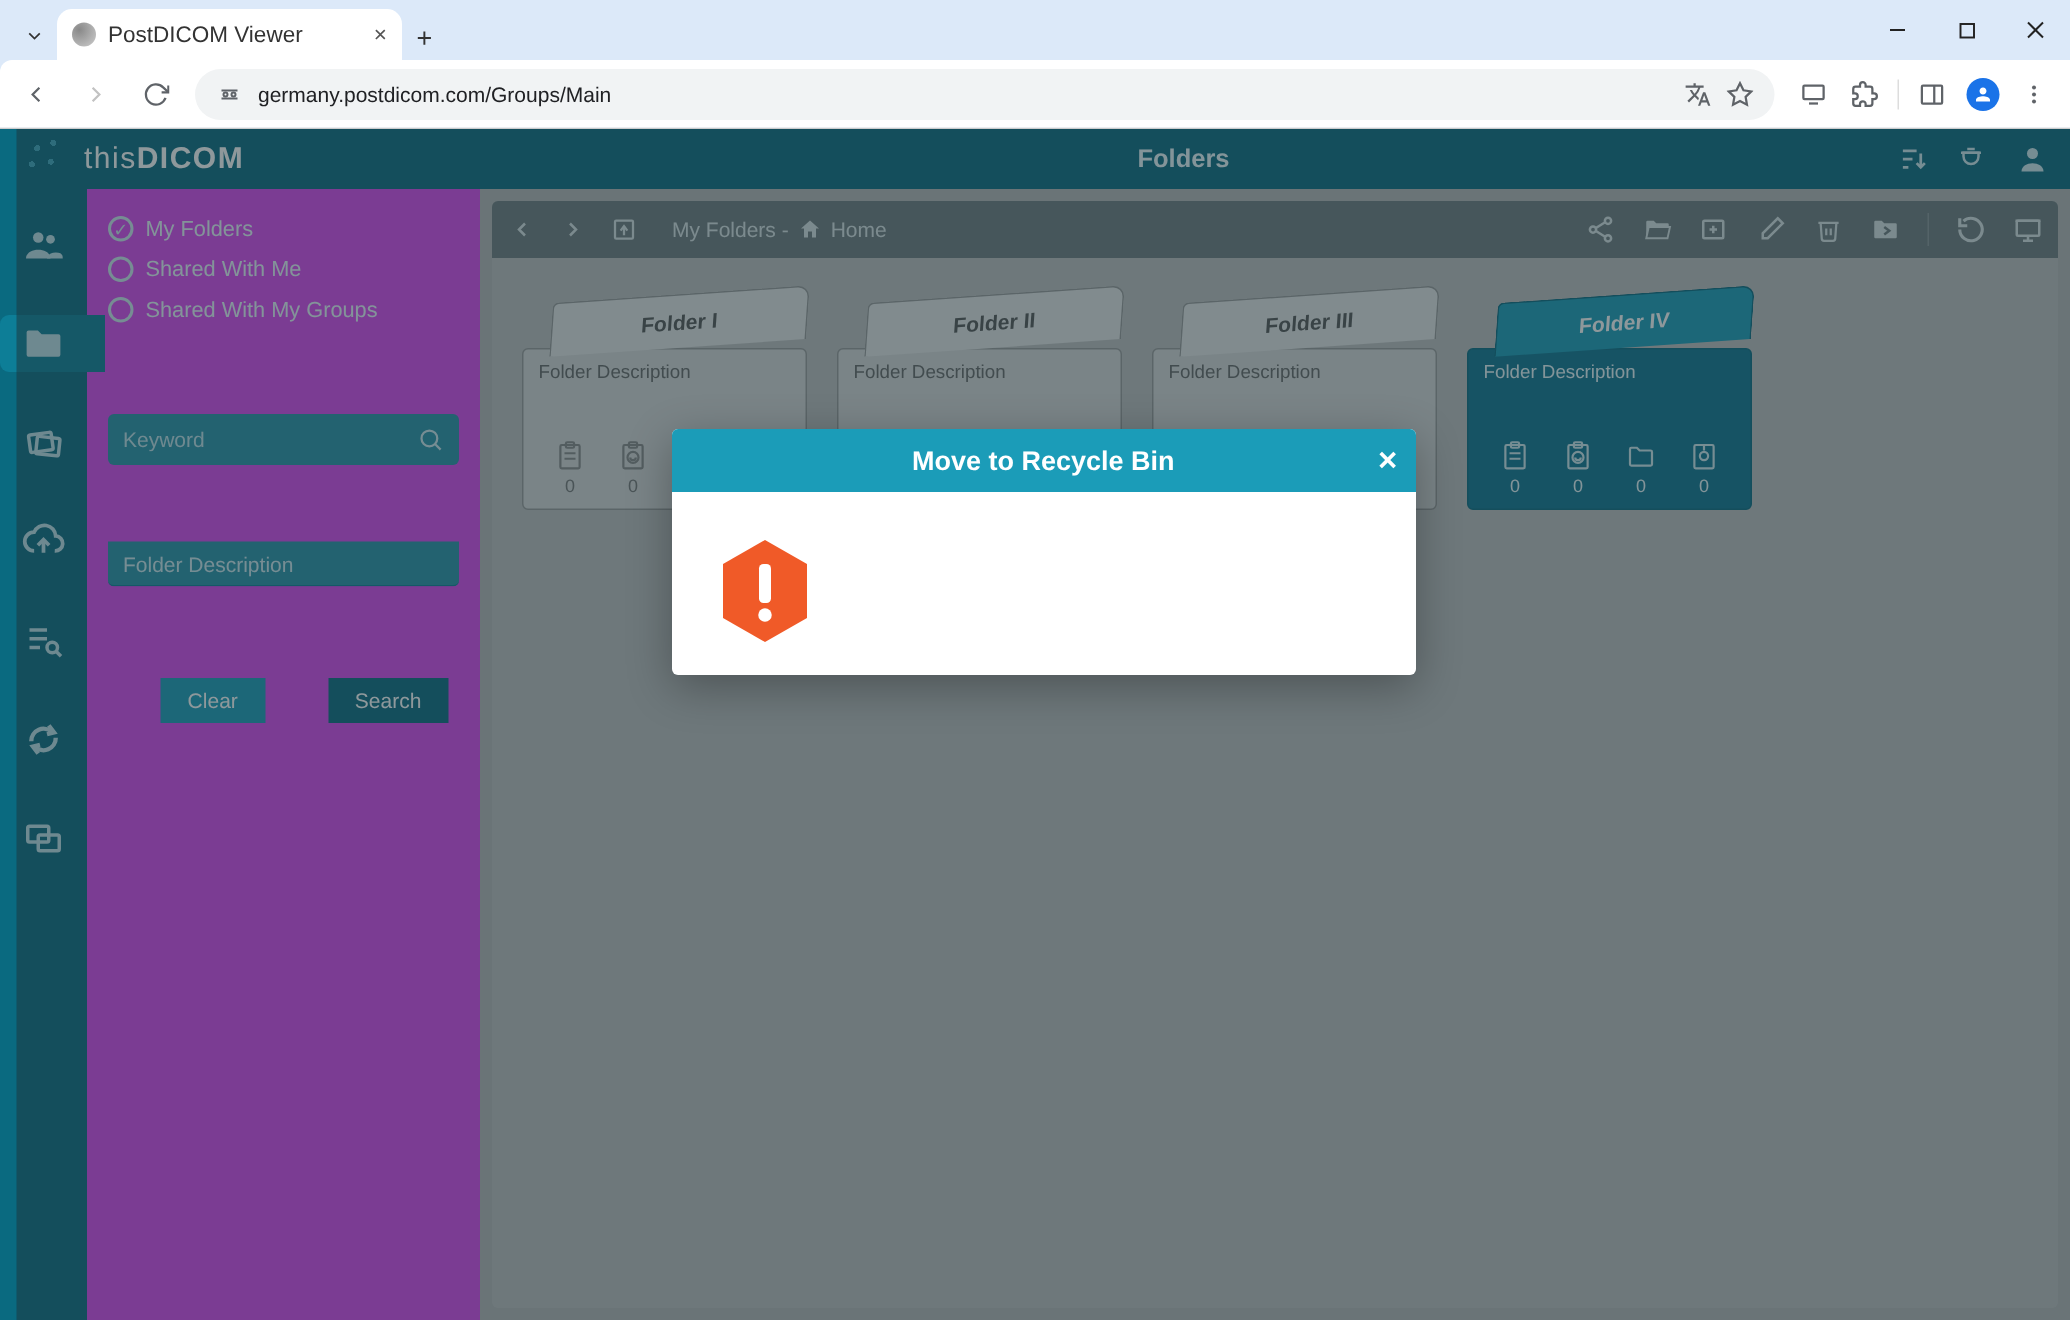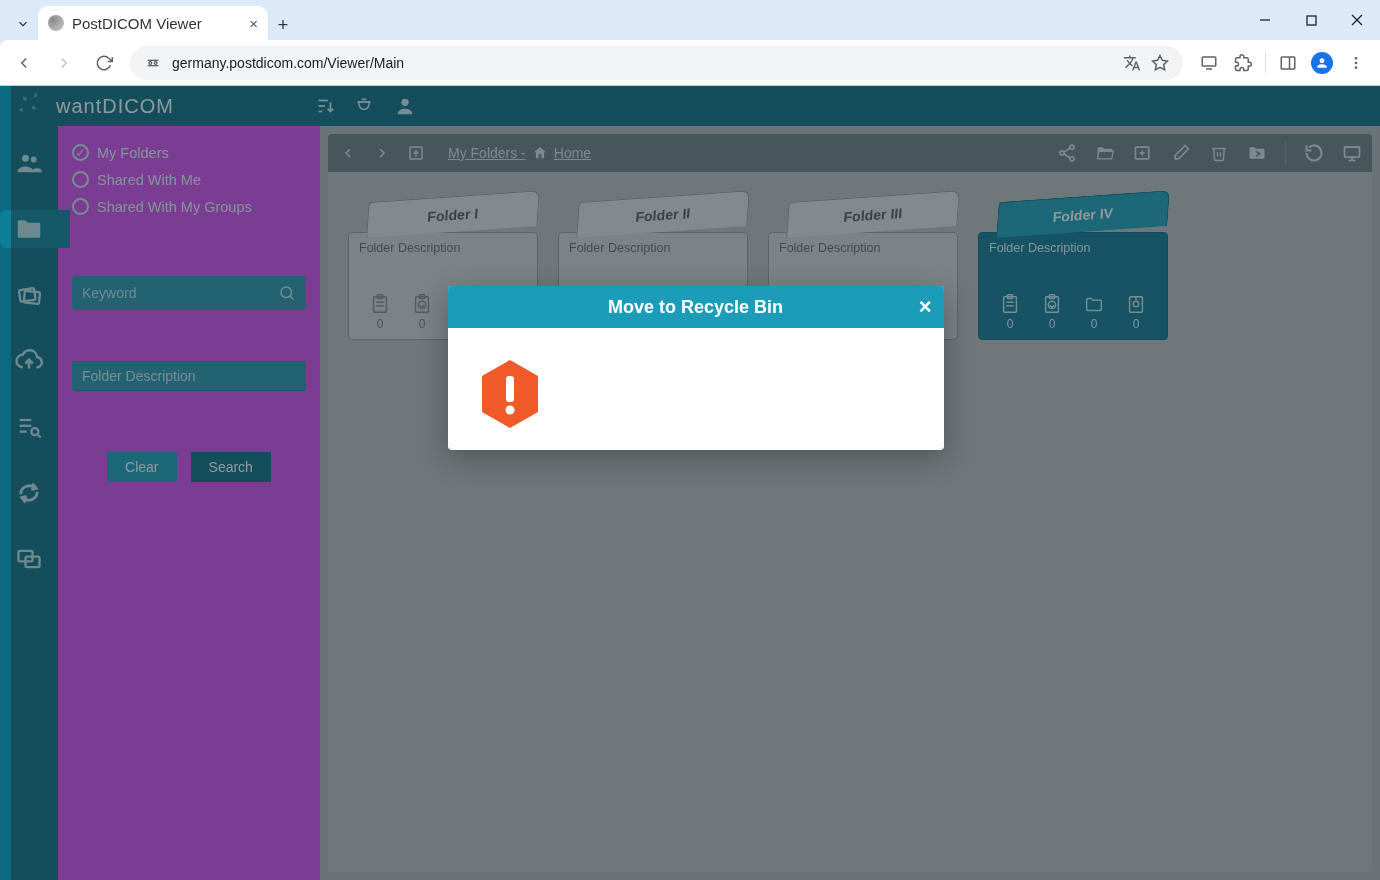--- a/index.html
+++ b/index.html
@@ -29,21 +29,21 @@
 .profile-dot { width:22px; height:22px; border-radius:50%; background:#1a73e8; display:flex; align-items:center; justify-content:center; }
 .profile-dot svg { width:14px; height:14px; fill:#fff; }
 
 
 .app { position: absolute; top:86px; left:0; right:0; bottom:0; display:flex; flex-direction:column; }
 .app-header { background:#0a6a80; height:40px; display:flex; align-items:center; color:#fff; padding: 0 14px; }
 .brand { display:flex; align-items:center; gap:6px; width: 300px; }
 .brand-logo { width:36px; height:36px; position:relative; }
 .brand-logo::before { content:''; position:absolute; inset:0; border-radius:50%; background: radial-gradient(circle at 30% 30%, #3fa6be 2px, transparent 2px), radial-gradient(circle at 60% 20%, #3fa6be 2px, transparent 2px), radial-gradient(circle at 20% 60%, #3fa6be 2px, transparent 2px), radial-gradient(circle at 55% 55%, #3fa6be 2px, transparent 2px); }
 .brand-text { font-size:20px; letter-spacing:1px; }
-.brand-text .bold { font-weight:400; }
+.brand-text .bold { font-weight:700; }
 .header-title { flex:1; text-align:center; font-size:17px; font-weight:600; color:#e8f6fa; }
 .header-icons { display:flex; gap:18px; align-items:center; }
 .header-icons .hicon { width:22px; height:22px; color:#cfe8ef; }
 
 .app-body { flex:1; display:flex; background:#b6b6b6; position:relative; }
 
 
 .left-rail { width:58px; background:#0a6a80; display:flex; flex-direction:column; align-items:center; padding-top:18px; gap:28px; position:relative; }
 .rail-item { width:38px; height:38px; display:flex; align-items:center; justify-content:center; color:#bfe0e8; position:relative; }
 .rail-item.active { background:#0d7e97; border-radius:6px 0 0 6px; width:58px; justify-content:center; }
@@ -56,26 +56,26 @@
 .radio-circle { width:17px; height:17px; border:2px solid #cfe8ef; border-radius:50%; display:flex; align-items:center; justify-content:center; }
 .radio-circle.checked::after { content:'✓'; font-size:12px; color:#cfe8ef; }
 .search-box { background:#2892a8; border-radius:4px; height:34px; display:flex; align-items:center; padding:0 10px; color:#cfe8ef; margin-top:30px; }
 .search-box input { background:transparent; border:none; outline:none; flex:1; color:#cfe8ef; font-size:14px; }
 .search-box input::placeholder { color:#bfe0e8; }
 .form-field { background:#2892a8; border-radius:4px; height:30px; display:flex; align-items:center; padding:0 10px; font-size:14px; color:#cfe8ef; }
 .form-stack { display:flex; flex-direction:column; margin-top:30px; }
 .form-stack .form-field:first-child { border-radius:4px 4px 0 0; border-bottom:1px solid #0d7e97; }
 .form-stack .form-field:last-child { border-radius:0 0 4px 4px; }
 .btn-row { display:flex; gap:14px; justify-content:center; margin-top:40px; }
-.btn { background:#1b9cb8; color:#fff; border:none; padding:7px 18px; border-radius:0; font-size:14px; cursor:pointer; }
+.btn { background:#1b9cb8; color:#fff; border:none; padding:7px 18px; border-radius:0; font-size:14px; cursor:pointer;margin-left:28px; }
 .btn.primary { background:#0a6a80; }
 
 
 .main { flex:1; display:flex; flex-direction:column; padding:8px; }
-.toolbar { background:#6f7b7e; height:38px; border-radius:4px 4px 0 0; display:flex; align-items:center; padding:0 10px; color:#d9e2e4; gap:28px;text-decoration:underline; }
+.toolbar { background:#6f7b7e; height:38px; border-radius:4px 4px 0 0; display:flex; align-items:center; padding:0 10px; color:#d9e2e4; gap:28px; }
 .toolbar .tb-left { display:flex; align-items:center; gap:14px; }
 .toolbar .tb-right { margin-left:auto; display:flex; align-items:center; gap:18px; }
 .tb-icon { width:20px; height:20px; display:flex; align-items:center; justify-content:center; }
 .breadcrumb { display:flex; align-items:center; gap:6px; font-size:14px; margin-left:8px; }
 .tb-sep { width:1px; height:22px; background:#8a9598; }
 
 .folders-area { flex:1; background:#bfbfbf; border-radius:0 0 4px 4px; padding:20px; display:flex; gap:20px; align-items:flex-start; }
 .folder-card { width:190px; }
 .folder-tab { height:40px; position:relative; }
 .folder-tab-inner { position:absolute; left:20px; right:0; top:4px; height:36px; background:#e4e4e4; border:1px solid #999; border-bottom:none; transform: skew(-8deg) rotate(-4deg); border-radius:4px 8px 0 0; display:flex; align-items:center; justify-content:center; font-size:14px; font-weight:600; color:#555; }
@@ -160,21 +160,21 @@
       </div>
     <div class="url-field">
       <span class="site-chip">
           <svg width="16" height="16" viewBox="0 0 24 24" fill="none" stroke="#5f6368" stroke-width="2">
             <circle cx="8" cy="12" r="2"></circle>
             <circle cx="16" cy="12" r="2"></circle>
             <line x1="4" y1="8" x2="20" y2="8"></line>
             <line x1="4" y1="16" x2="20" y2="16"></line>
           </svg>
         </span>
-      <span class="url-text">germany.postdicom.com/Viewer/Main</span>
+      <span class="url-text">germany.postdicom.com/Groups/Main</span>
       <span>
           <svg width="18" height="18" viewBox="0 0 24 24" fill="#5f6368">
             <path d="M12.87 15.07l-2.54-2.51.03-.03A17.52 17.52 0 0 0 14.07 6H17V4h-7V2H8v2H1v2h11.17C11.5 7.92 10.44 9.75 9 11.35 8.07 10.32 7.3 9.19 6.69 8h-2c.73 1.63 1.73 3.17 2.98 4.56l-5.09 5.02L4 19l5-5 3.11 3.11.76-2.04zM18.5 10h-2L12 22h2l1.12-3h4.75L21 22h2l-4.5-12zm-2.62 7l1.62-4.33L19.12 17h-3.24z"></path>
           </svg>
         </span>
       <span>
           <svg width="18" height="18" viewBox="0 0 24 24" fill="none" stroke="#5f6368" stroke-width="2">
             <polygon points="12 2 15.09 8.26 22 9.27 17 14.14 18.18 21.02 12 17.77 5.82 21.02 7 14.14 2 9.27 8.91 8.26 12 2"></polygon>
           </svg>
         </span>
@@ -213,22 +213,23 @@
           </svg>
         </div>
     </div>
   </div>
 </div>
 
 <div class="app">
   <div class="app-header">
     <div class="brand">
       <div class="brand-logo"></div>
-      <div class="brand-text"><span>want</span><span class="bold">DICOM</span></div>
-    </div>
+      <div class="brand-text"><span>this</span><span class="bold">DICOM</span></div>
+    </div>
+    <div class="header-title">Folders</div>
     <div class="header-icons">
       <div class="hicon">
           <svg width="22" height="22" viewBox="0 0 24 24" fill="none" stroke="currentColor" stroke-width="2">
             <line x1="5" y1="6" x2="15" y2="6"></line>
             <line x1="5" y1="12" x2="12" y2="12"></line>
             <line x1="5" y1="18" x2="9" y2="18"></line>
             <polyline points="18 8 18 18"></polyline>
             <polyline points="15 15 18 18 21 15"></polyline>
           </svg>
         </div>

